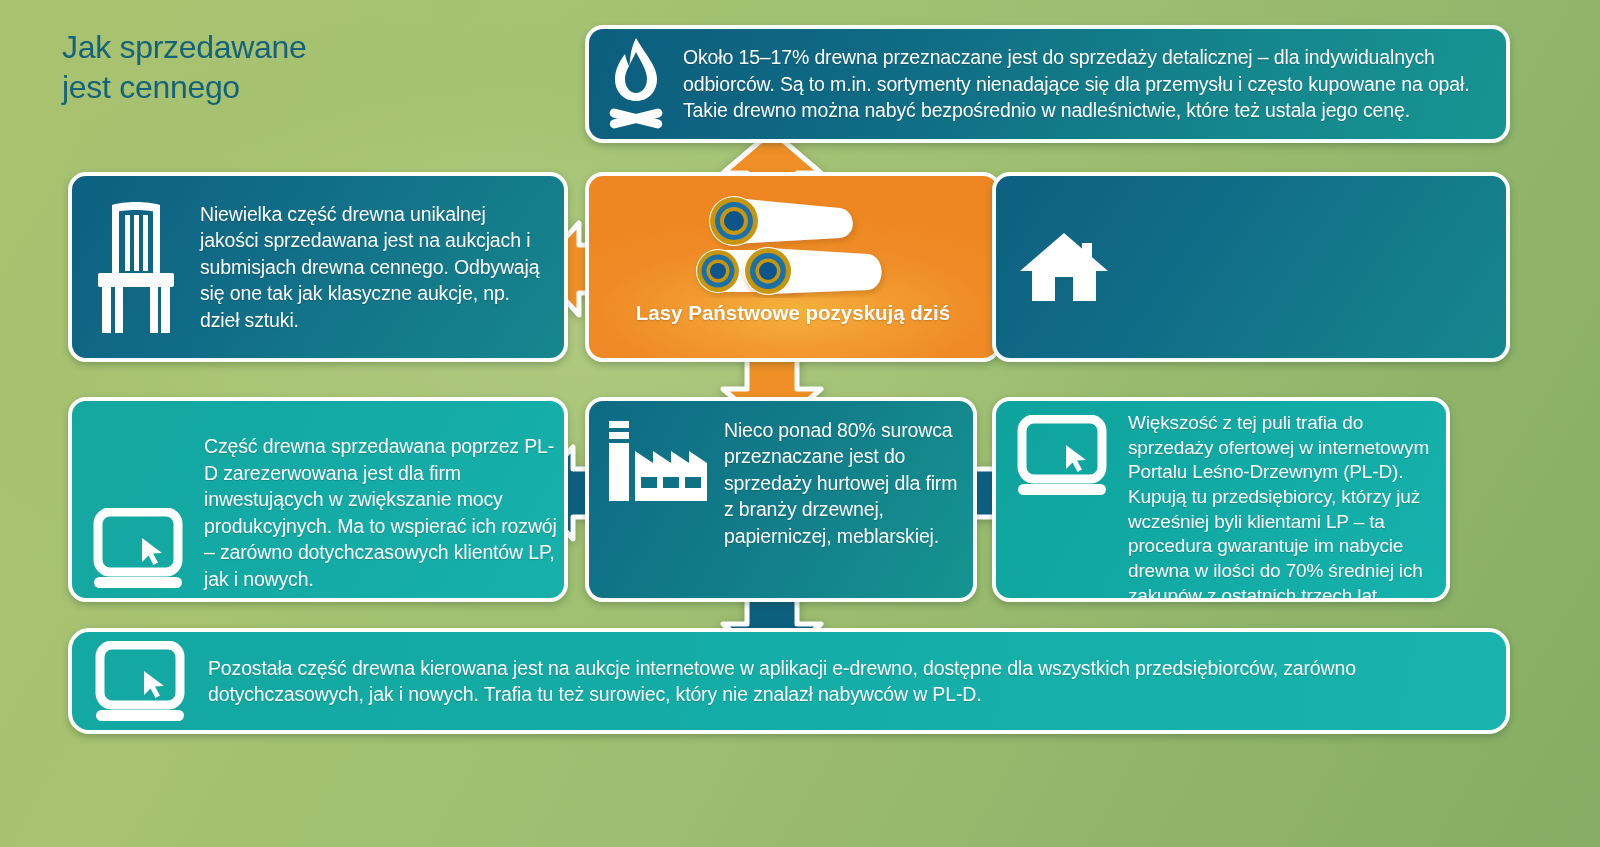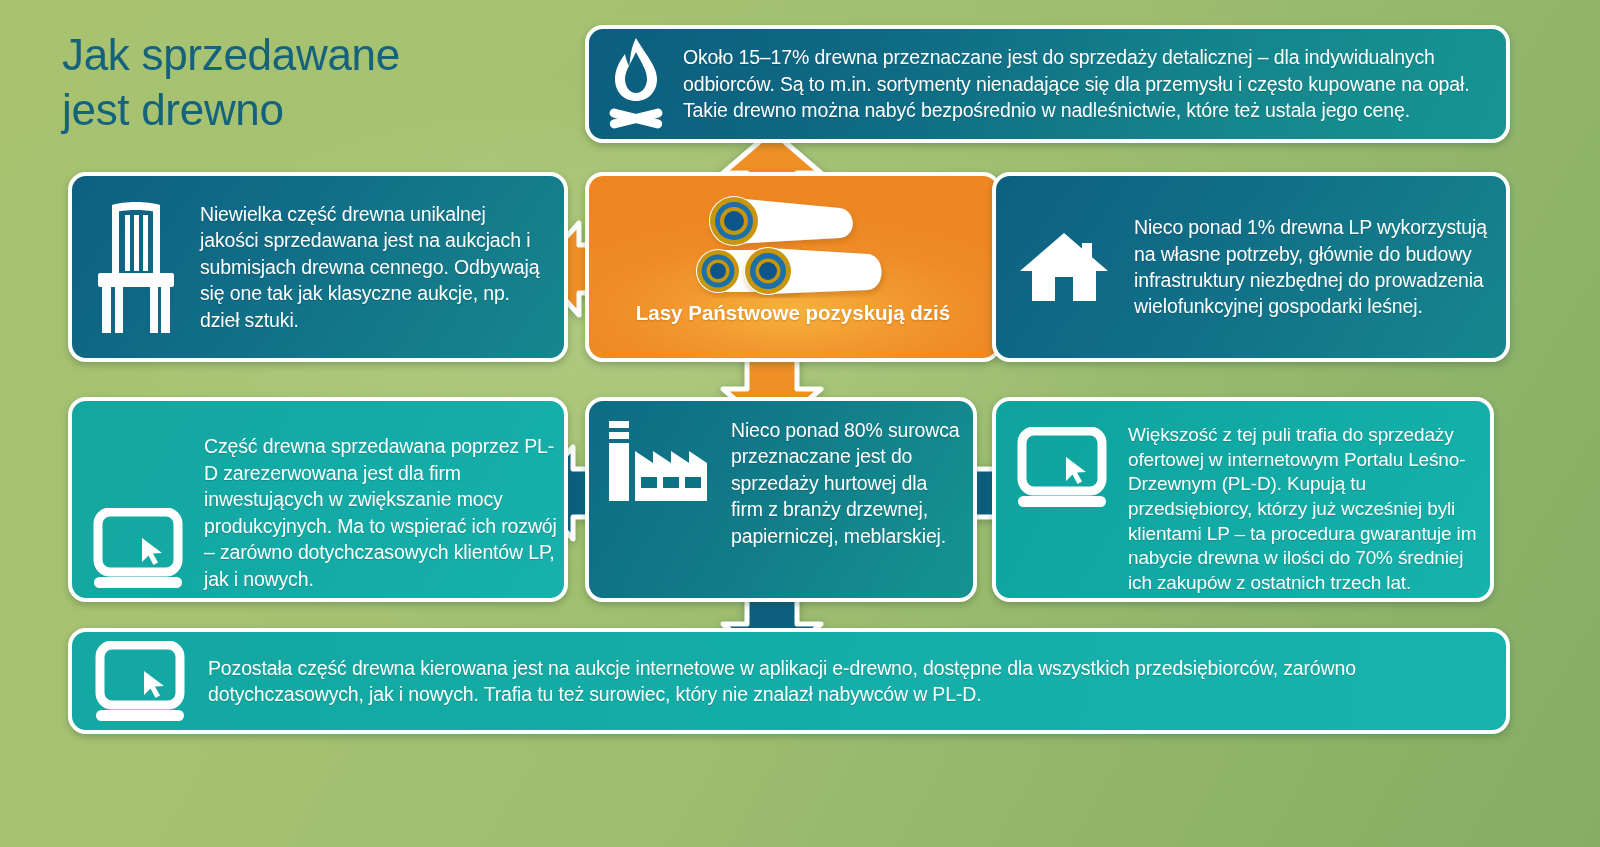--- a/index.html
+++ b/index.html
@@ -15,21 +15,21 @@
     pointer-events: none;
   }
 
   .stage { position: absolute; inset: 0; }
 
   
   #title {
     position: absolute; left: 62px; top: 28px;
     width: 520px;
     color: #15627c;
-    font-size: 44px;
+    font-size: 32px;
     line-height: 1.24;
     font-weight: 400;
     letter-spacing: -0.3px;
   }
   #title .l2 { display: block; }
 
   
   .box {
     position: absolute;
     border: 4px solid #ffffff;
@@ -69,27 +69,27 @@
 
   #box-center   { left: 585px; top: 172px; width: 416px; height: 190px;
                   background: radial-gradient(ellipse 70% 55% at 50% 74%, #f5b23c 0%, #f2992f 38%, #ef8b26 68%, #ee8722 100%);
                   flex-direction: column; justify-content: flex-start; padding: 10px 10px 12px; }
 
   #box-left-mid { left: 68px;  top: 397px; width: 500px; height: 205px; padding: 6px 4px 6px 20px; align-items: flex-end; }
   #box-left-mid .txt { margin-left: 20px; }
 
   #box-center-mid { left: 585px; top: 397px; width: 392px; height: 205px; padding: 4px 10px 4px 16px; align-items: flex-start; }
   #box-center-mid .icon { margin-top: 14px; }
-  #box-center-mid .txt { margin-left: 14px; margin-top: 12px; }
-
-  #box-right-mid { left: 992px; top: 397px; width: 502px; height: 205px; padding: 16px 10px 4px 20px; align-items: flex-start; }
+  #box-center-mid .txt { margin-left: 7px; margin-top: 12px; }
+
+  #box-right-mid { left: 992px; top: 397px; width: 458px; height: 205px; padding: 4px 10px 4px 20px; align-items: flex-start; }
   #box-right-mid .icon { margin-top: 10px; }
   #box-right-mid .txt { margin-left: 20px; margin-top: 6px; font-size: 19px; line-height: 1.3; }
 
-  #box-bottom   { left: 68px;  top: 628px; width: 1442px; height: 106px; padding: 4px 18px 4px 22px; }
+  #box-bottom   { left: 68px;  top: 628px; width: 1442px; height: 106px; padding: 4px 18px 4px 22px; border-radius: 21px; }
   #box-bottom .icon { margin-top: 4px; }
   #box-bottom .txt { margin-left: 22px; }
 
   
   .arrow { position: absolute; z-index: 2; }
   .arrow svg { display: block; filter: drop-shadow(0 2px 4px rgba(40,70,40,0.35)); }
 
   #arr-up      { left: 717px; top: 128px; }
   #arr-down    { left: 717px; top: 348px; }
   #arr-left    { left: 534px; top: 219px; }
@@ -108,21 +108,21 @@
 </style>
 </head>
 <body>
 
 <div id="bgwash"></div>
 
 <div class="stage">
 
   <div id="title">
     <span>Jak sprzedawane</span>
-    <span class="l2">jest drewno</span>
+    <span class="l2">jest cennego</span>
   </div>
 
   <div class="arrow" id="arr-up">
     <svg width="110" height="86" viewBox="0 0 110 86">
       <path d="M55 3 L104 45 L80 45 L80 83 L30 83 L30 45 L6 45 Z" fill="#ef8f26" stroke="#ffffff" stroke-width="5" stroke-linejoin="round"></path>
     </svg>
   </div>
 
   <div class="arrow" id="arr-down">
     <svg width="110" height="86" viewBox="0 0 110 86">
@@ -230,21 +230,20 @@
     </div>
   </div>
 
   <div class="box pal-darkteal2" id="box-right-top">
     <span class="icon">
       <svg width="92" height="76" viewBox="0 0 92 76">
         <path d="M46 4 L90 42 L78 42 L78 72 L55 72 L55 48 L37 48 L37 72 L14 72 L14 42 L2 42 Z" fill="#ffffff"></path>
         <rect x="64" y="14" width="10" height="18" fill="#ffffff"></rect>
       </svg>
     </span>
-    <span class="txt">Nieco ponad 1% drewna LP wykorzystują na własne potrzeby, głównie do budowy infrastruktury niezbędnej do prowadzenia wielofunkcyjnej gospodarki leśnej.</span>
   </div>
 
   <div class="box pal-teal" id="box-left-mid">
     <span class="icon">
       <svg width="92" height="84" viewBox="0 0 92 84">
         <rect x="6" y="4" width="80" height="60" rx="12" fill="none" stroke="#ffffff" stroke-width="9"></rect>
         <rect x="2" y="69" width="88" height="11" rx="5.5" fill="#ffffff"></rect>
         <path d="M50 30 L50 54 L56.5 47.5 L61.5 57 L66 54.5 L61 45.5 L70 45 Z" fill="#ffffff"></path>
       </svg>
     </span>

